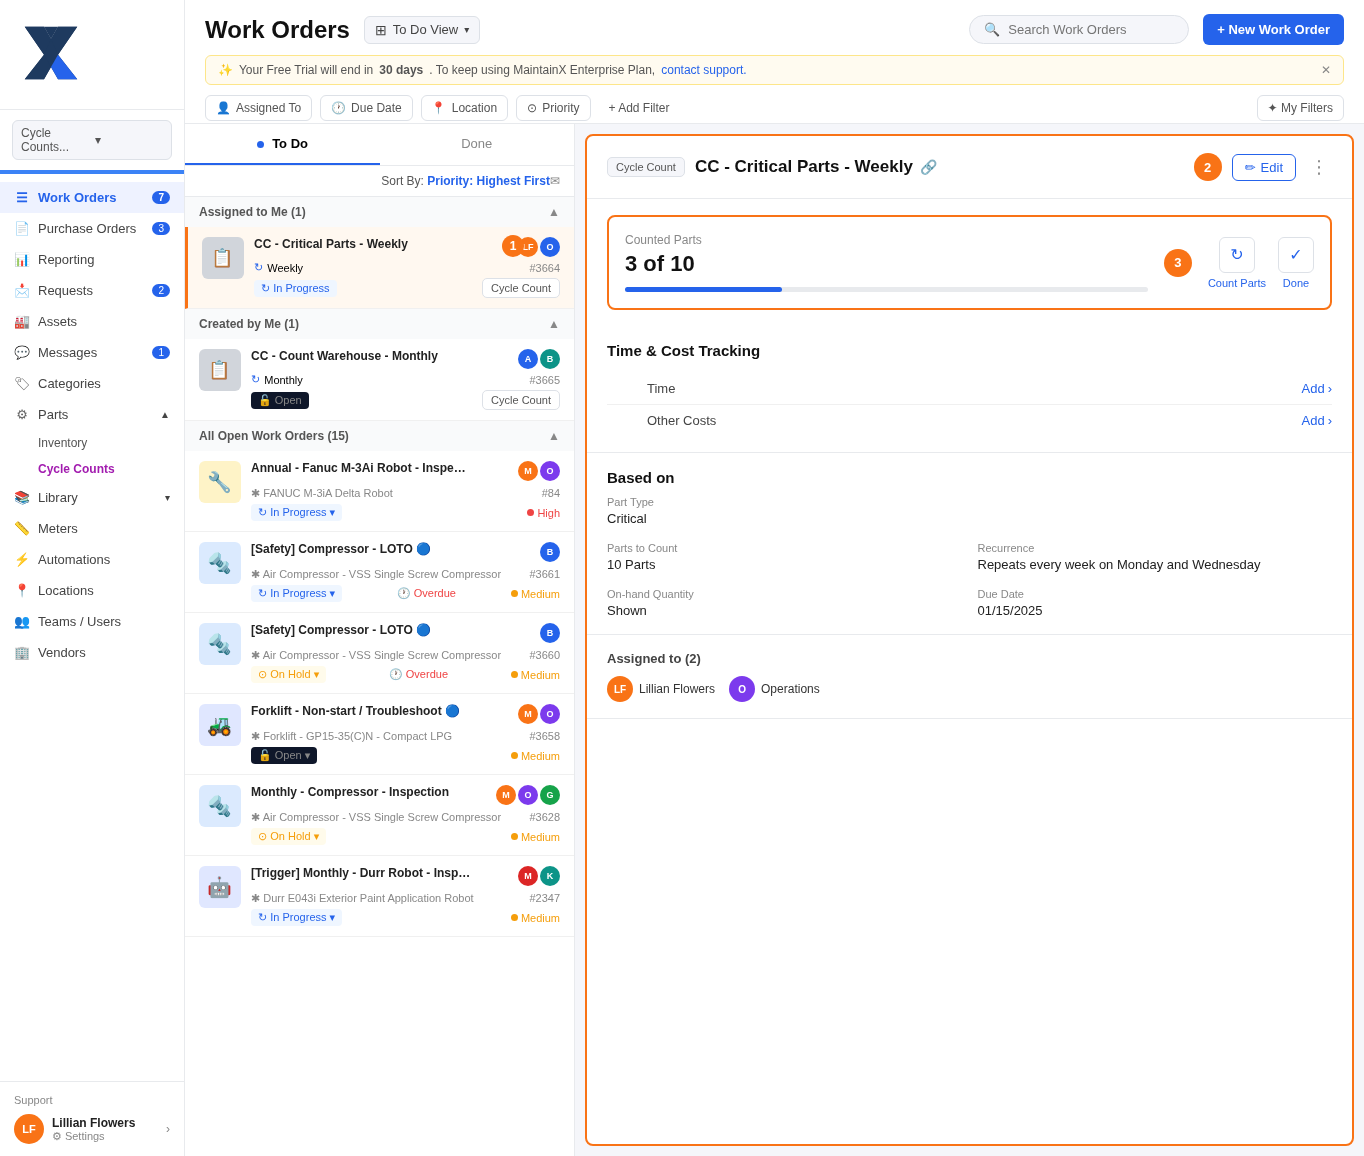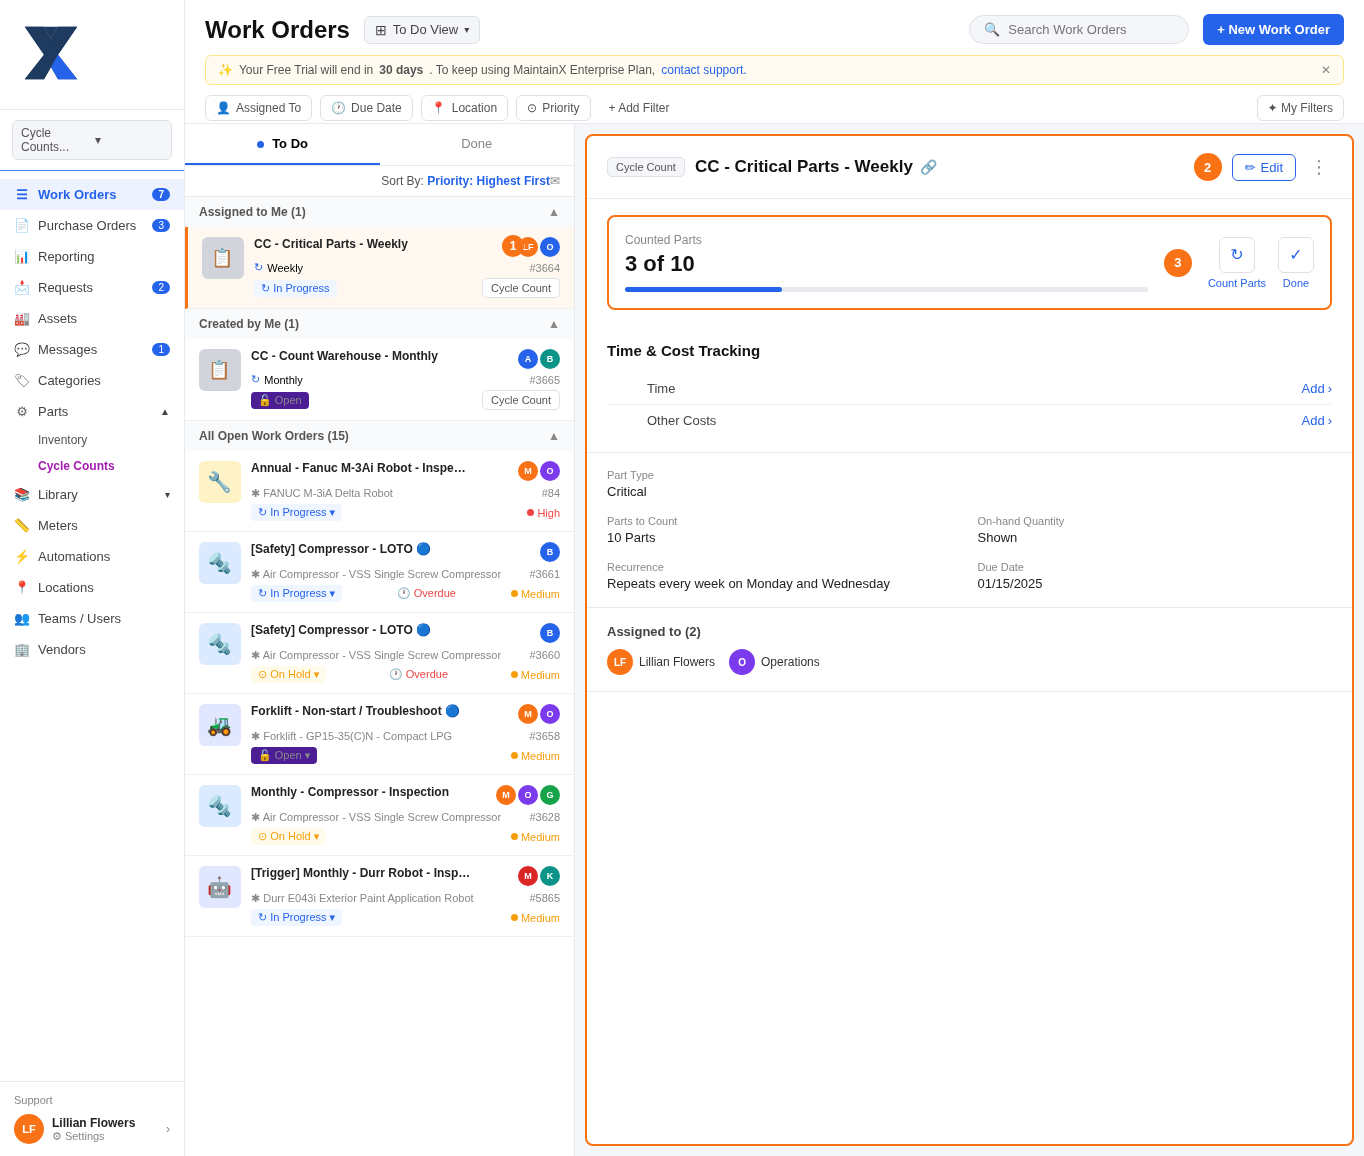--- a/index.html
+++ b/index.html
@@ -2,21 +2,21 @@
 <html><head>
   <meta charset="utf-8">
   <style>
     * { box-sizing: border-box; margin: 0; padding: 0; }
     body { font-family: -apple-system, BlinkMacSystemFont, 'Segoe UI', sans-serif; background: #f5f6fa; display: flex; height: 1156px; overflow: hidden; font-size: 13px; }
 
     
     .sidebar { width: 185px; background: #fff; border-right: 1px solid #e8eaed; display: flex; flex-direction: column; flex-shrink: 0; }
     .sidebar-logo { padding: 18px 16px; border-bottom: 1px solid #e8eaed; }
     .logo-x { width: 70px; height: 70px; }
-    .sidebar-search { padding: 10px 12px; border-bottom: 1px solid #3b82f6; }
+    .sidebar-search { padding: 10px 12px; border-bottom: 4px solid #3b82f6; }
     .sidebar-search-box { display: flex; align-items: center; background: #f5f6fa; border: 1px solid #dde1e7; border-radius: 6px; padding: 5px 8px; gap: 6px; cursor: pointer; }
     .sidebar-search-box span { color: #555; font-size: 12px; flex: 1; }
     .chevron-icon { color: #888; font-size: 10px; }
     .sidebar-nav { flex: 1; overflow-y: auto; padding: 8px 0; }
     .nav-item { display: flex; align-items: center; padding: 8px 14px; gap: 8px; cursor: pointer; color: #444; font-size: 13px; border-radius: 0; position: relative; }
     .nav-item.active { background: #eef2ff; color: #2563eb; font-weight: 600; }
     .nav-item .badge { background: #2563eb; color: #fff; border-radius: 10px; font-size: 10px; padding: 1px 6px; margin-left: auto; }
     .nav-icon { width: 16px; text-align: center; color: #666; }
     .nav-item.active .nav-icon { color: #2563eb; }
     .nav-sub { padding-left: 38px; }
@@ -70,21 +70,21 @@
     .wo-title-row { display: flex; align-items: flex-start; justify-content: space-between; gap: 6px; }
     .wo-title { font-size: 12px; font-weight: 600; color: #222; white-space: nowrap; overflow: hidden; text-overflow: ellipsis; max-width: 220px; }
     .wo-avatars { display: flex; gap: 2px; flex-shrink: 0; }
     .wo-avatar { width: 20px; height: 20px; border-radius: 50%; display: flex; align-items: center; justify-content: center; font-size: 9px; font-weight: bold; color: #fff; }
     .wo-meta { font-size: 11px; color: #888; margin-top: 2px; }
     .wo-number { font-size: 11px; color: #888; text-align: right; }
     .wo-status-row { display: flex; align-items: center; justify-content: space-between; margin-top: 4px; gap: 4px; }
     .wo-status { display: flex; align-items: center; gap: 4px; font-size: 11px; }
     .status-badge { padding: 2px 7px; border-radius: 4px; font-size: 11px; font-weight: 500; }
     .status-in-progress { color: #2563eb; background: #eff6ff; }
-    .status-open { color: #888; background: #4c1d95; }
+    .status-open { color: #888; background: #0f172a; }
     .status-on-hold { color: #f59e0b; background: #fffbeb; }
     .priority-badge { display: flex; align-items: center; gap: 3px; font-size: 11px; }
     .priority-dot { width: 7px; height: 7px; border-radius: 50%; }
     .priority-high { color: #ef4444; }
     .priority-high .priority-dot { background: #ef4444; }
     .priority-medium { color: #f59e0b; }
     .priority-medium .priority-dot { background: #f59e0b; }
     .overdue-badge { display: flex; align-items: center; gap: 3px; font-size: 11px; color: #ef4444; }
     .cycle-count-btn { background: #fff; border: 1px solid #dde1e7; border-radius: 5px; padding: 3px 8px; font-size: 11px; color: #555; cursor: pointer; white-space: nowrap; }
 
@@ -506,21 +506,21 @@
           <div class="wo-info">
             <div class="wo-title-row">
               <span class="wo-title">[Trigger] Monthly - Durr Robot - Inspect...</span>
               <div class="wo-avatars">
                 <div class="wo-avatar av-red">M</div>
                 <div class="wo-avatar av-teal">K</div>
               </div>
             </div>
             <div class="wo-status-row">
               <span class="wo-meta">✱ Durr E043i Exterior Paint Application Robot</span>
-              <span class="wo-number">#5865</span>
+              <span class="wo-number">#2347</span>
             </div>
             <div class="wo-status-row">
               <span class="status-badge status-in-progress">↻ In Progress ▾</span>
               <span class="priority-badge priority-medium"><span class="priority-dot"></span>Medium</span>
             </div>
           </div>
         </div>
 
       </div>
     </div>
@@ -574,37 +574,38 @@
         <div class="detail-row">
           <span class="detail-row-label">Other Costs</span>
           <span class="add-link">
             <span>Add</span>
             <span>›</span>
           </span>
         </div>
       </div>
 
       <div class="based-on-section">
+        <div class="based-on-title">Based on</div>
         <div class="based-on-grid">
           <div class="based-on-item">
             <label>Part Type</label>
             <span class="value">Critical</span>
           </div>
           <div class="based-on-item"></div>
           <div class="based-on-item">
             <label>Parts to Count</label>
             <span class="value">10 Parts</span>
           </div>
           <div class="based-on-item">
+            <label>Recurrence</label>
+            <span class="value">Repeats every week on Monday and Wednesday</span>
+          </div>
+          <div class="based-on-item">
             <label>On-hand Quantity</label>
             <span class="value">Shown</span>
-          </div>
-          <div class="based-on-item">
-            <label>Recurrence</label>
-            <span class="value">Repeats every week on Monday and Wednesday</span>
           </div>
           <div class="based-on-item">
             <label>Due Date</label>
             <span class="value">01/15/2025</span>
           </div>
         </div>
       </div>
 
 
       <div class="detail-section">

